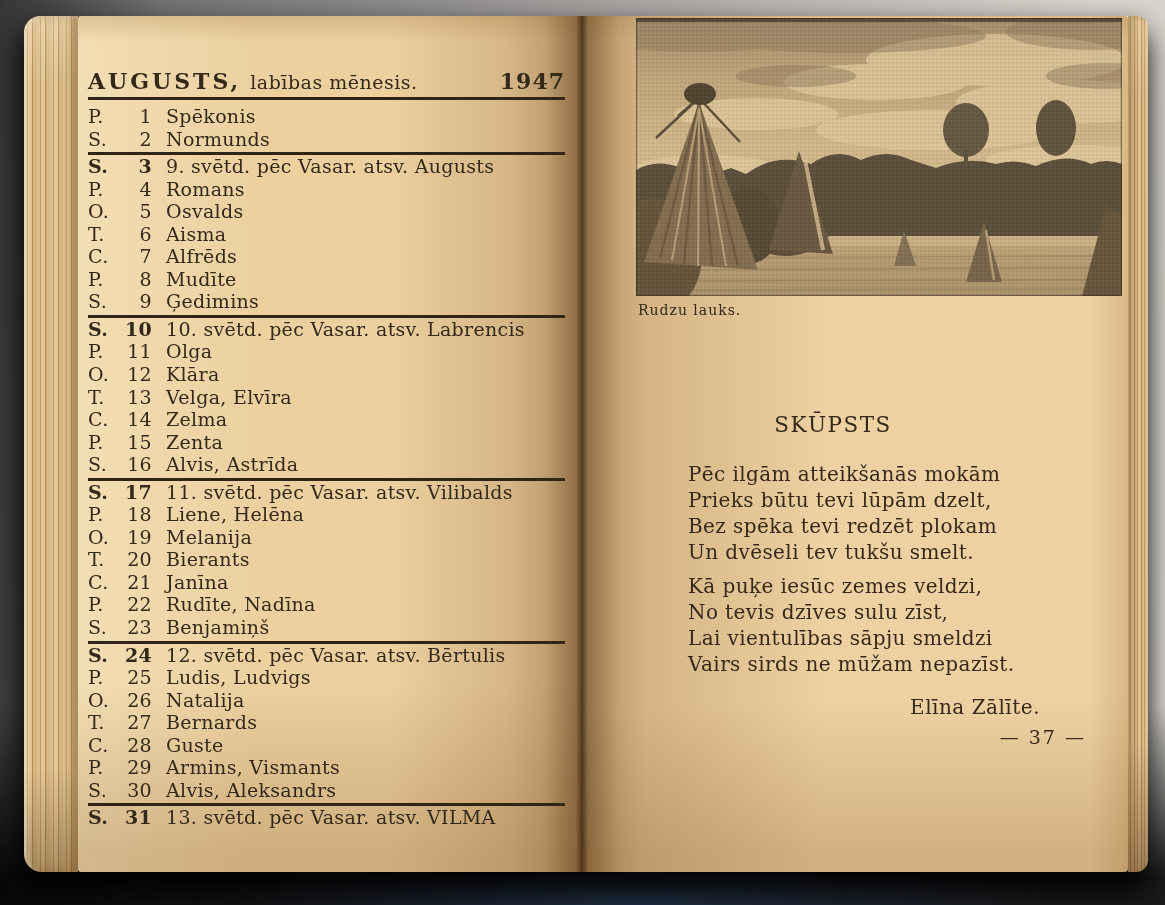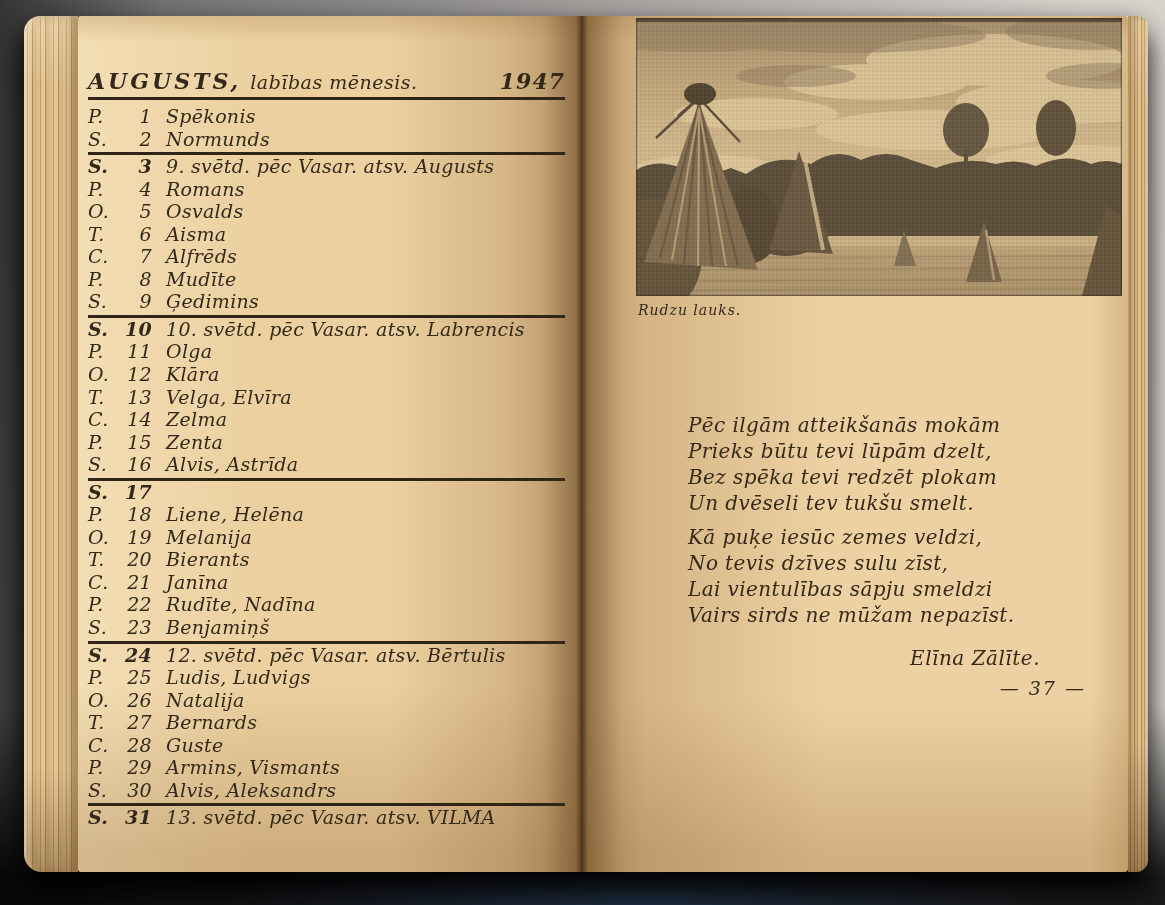--- a/index.html
+++ b/index.html
@@ -9,21 +9,20 @@
     background:
       radial-gradient(ellipse 600px 120px at 55% 100%, rgba(45,80,130,.45), rgba(0,0,0,0) 70%),
       linear-gradient(to bottom, rgba(0,0,0,0) 78%, rgba(0,0,0,.88) 97%),
       linear-gradient(to right, rgba(0,0,0,.45), rgba(0,0,0,0) 14%),
       linear-gradient(105deg,#63615e 0%,#8f8d8b 30%,#b7b4b0 55%,#d5d2cc 78%,#d8d5cf 100%);
   }
   .book{
     position:absolute;left:24px;top:16px;width:1124px;height:856px;display:flex;
     border-radius:18px 9px 11px 16px;
     box-shadow:0 20px 28px rgba(0,0,0,.85), -8px 6px 22px rgba(0,0,0,.4);
-    font-style:italic;
   }
   
   .edges-left{
     width:54px;border-radius:16px 0 0 18px;
     background:
       linear-gradient(to bottom, rgba(255,245,220,.25), rgba(0,0,0,0) 8%, rgba(0,0,0,0) 88%, rgba(90,60,25,.4)),
       repeating-linear-gradient(to right,#dcbe8e 0 3px,#c09a64 3px 4px,#e3c796 4px 8px,#b18a52 8px 9px,#d6b583 9px 13px),
       #d3b184;
     box-shadow:inset -7px 0 9px rgba(115,78,32,.45), inset 3px 2px 4px rgba(255,248,228,.5);
   }
@@ -172,20 +171,21 @@
             <span class="cx">Zenta</span>
           </div>
         <div class="cal-row">
             <span class="cd">S.</span>
             <span class="cn">16</span>
             <span class="cx">Alvis, Astrīda</span>
           </div>
         <div class="cal-row sunday">
             <span class="cd">S.</span>
             <span class="cn">17</span>
+            <span class="cx">11. svētd. pēc Vasar. atsv. Vilibalds</span>
           </div>
         <div class="cal-row">
             <span class="cd">P.</span>
             <span class="cn">18</span>
             <span class="cx">Liene, Helēna</span>
           </div>
         <div class="cal-row">
             <span class="cd">O.</span>
             <span class="cn">19</span>
             <span class="cx">Melanija</span>
@@ -332,20 +332,21 @@
         <path d="M470,188 L446,278 L486,278 L486,198 Z" fill="#574734"></path>
         <rect x="0" y="0" width="486" height="278" fill="url(#ht)"></rect>
         <rect x="0" y="0" width="486" height="278" fill="#cfae7e" opacity=".12"></rect>
         <rect x="0" y="0" width="486" height="4" fill="rgba(35,28,20,.55)"></rect>
         <rect x="0.5" y="0.5" width="485" height="277" fill="none" stroke="rgba(50,40,28,.5)" stroke-width="1.5"></rect>
       </svg>
     </div>
     <div class="caption">Rudzu lauks.</div>
 
     <div class="poem">
+      <div class="poem-title">SKŪPSTS</div>
       <div class="stanza">
         <div class="pline">Pēc ilgām atteikšanās mokām</div>
         <div class="pline">Prieks būtu tevi lūpām dzelt,</div>
         <div class="pline">Bez spēka tevi redzēt plokam</div>
         <div class="pline">Un dvēseli tev tukšu smelt.</div>
       </div>
       <div class="stanza">
         <div class="pline">Kā puķe iesūc zemes veldzi,</div>
         <div class="pline">No tevis dzīves sulu zīst,</div>
         <div class="pline">Lai vientulības sāpju smeldzi</div>

